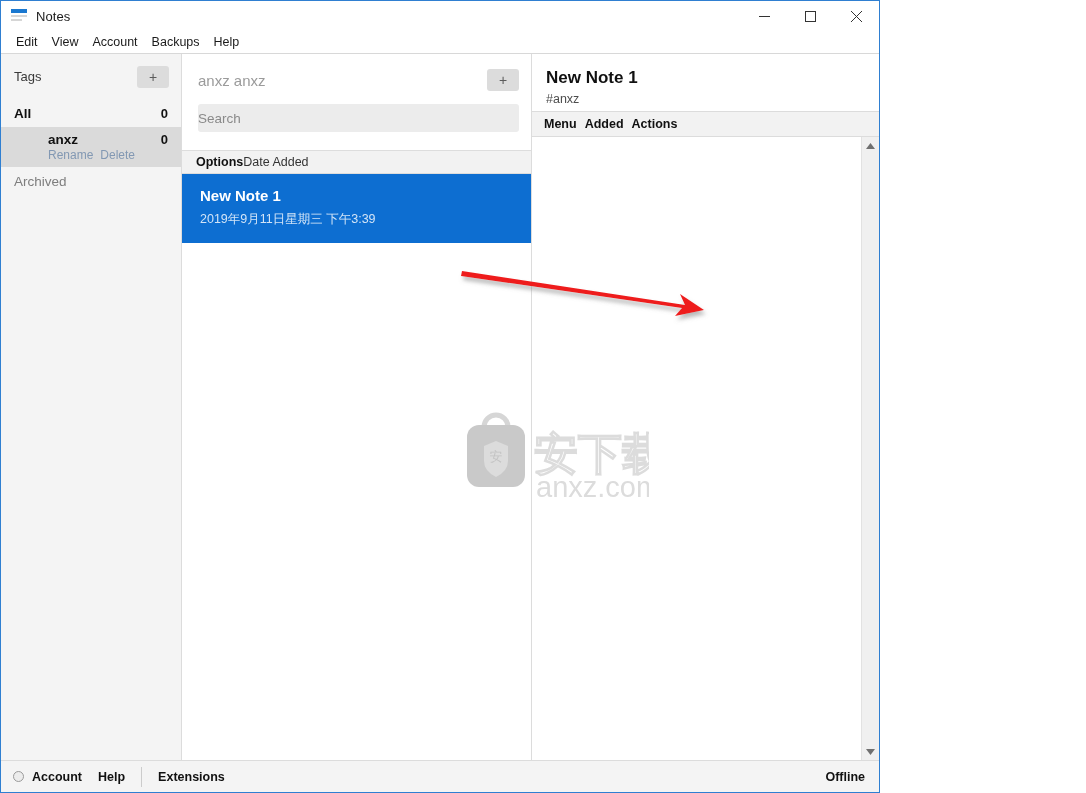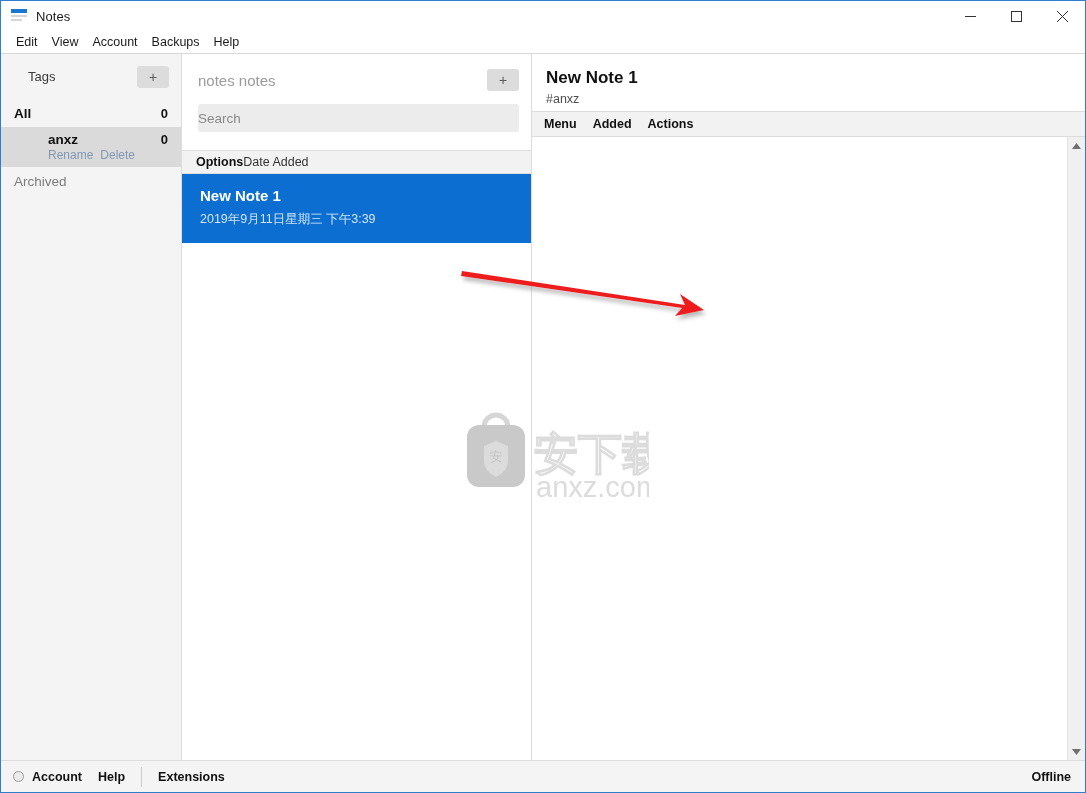--- a/index.html
+++ b/index.html
@@ -4,21 +4,21 @@
 <style>
   * { box-sizing: border-box; margin: 0; padding: 0; }
   html, body {
     width: 1086px; height: 793px;
     font-family: "Liberation Sans", sans-serif;
     background: #ffffff;
     overflow: hidden;
   }
   #app {
     position: relative;
-    width: 1086px; height: 793px;
+    width: 880px; height: 793px;
     border: 1px solid #2f7fd1;
     background: #a16207;
     display: flex;
     flex-direction: column;
   }
 
   
   .titlebar {
     height: 30px;
     flex: 0 0 30px;
@@ -87,21 +87,20 @@
     display: flex;
     flex-direction: column;
   }
   .sidebar-header {
     height: 45px;
     flex: 0 0 45px;
     display: flex;
     align-items: center;
     padding: 0 12px 0 13px;
     background: #f4f4f4;
-    margin-left: 14px;
   }
   .sidebar-title {
     font-size: 13px;
     color: #3a3a3a;
     flex: 1 1 auto;
   }
   .plus-btn {
     width: 32px; height: 22px;
     background: #dcdcdc;
     border-radius: 3px;
@@ -242,21 +241,21 @@
   }
   .editor-tag {
     font-size: 12.5px;
     color: #4d4d4d;
   }
   .editor-toolbar {
     flex: 0 0 25px;
     display: flex;
     align-items: center;
     padding-left: 12px;
-    gap: 16px;
+    gap: 8px;
     background: #f2f2f2;
     border-bottom: 1px solid #dcdcdc;
   }
   .editor-toolbar .tb-item {
     font-size: 12.5px;
     font-weight: bold;
     color: #111;
   }
   .editor-body {
     flex: 1 1 auto;
@@ -406,21 +405,21 @@
       <div class="tag-row archived">
         <div class="tag-name">Archived</div>
       </div>
 
       <div class="tag-spacer"></div>
     </div>
 
     <div class="notes-panel">
       <div class="notes-header">
         <div class="notes-header-top">
-          <div class="notes-title">notes notes</div>
+          <div class="notes-title">anxz anxz</div>
           <div class="plus-btn">+</div>
         </div>
         <div class="search-box">
           <span class="placeholder">Search</span>
         </div>
       </div>
 
       <div class="options-bar">
         <div class="opt-strong">Options</div>
         <div class="opt-normal">Date Added</div>

